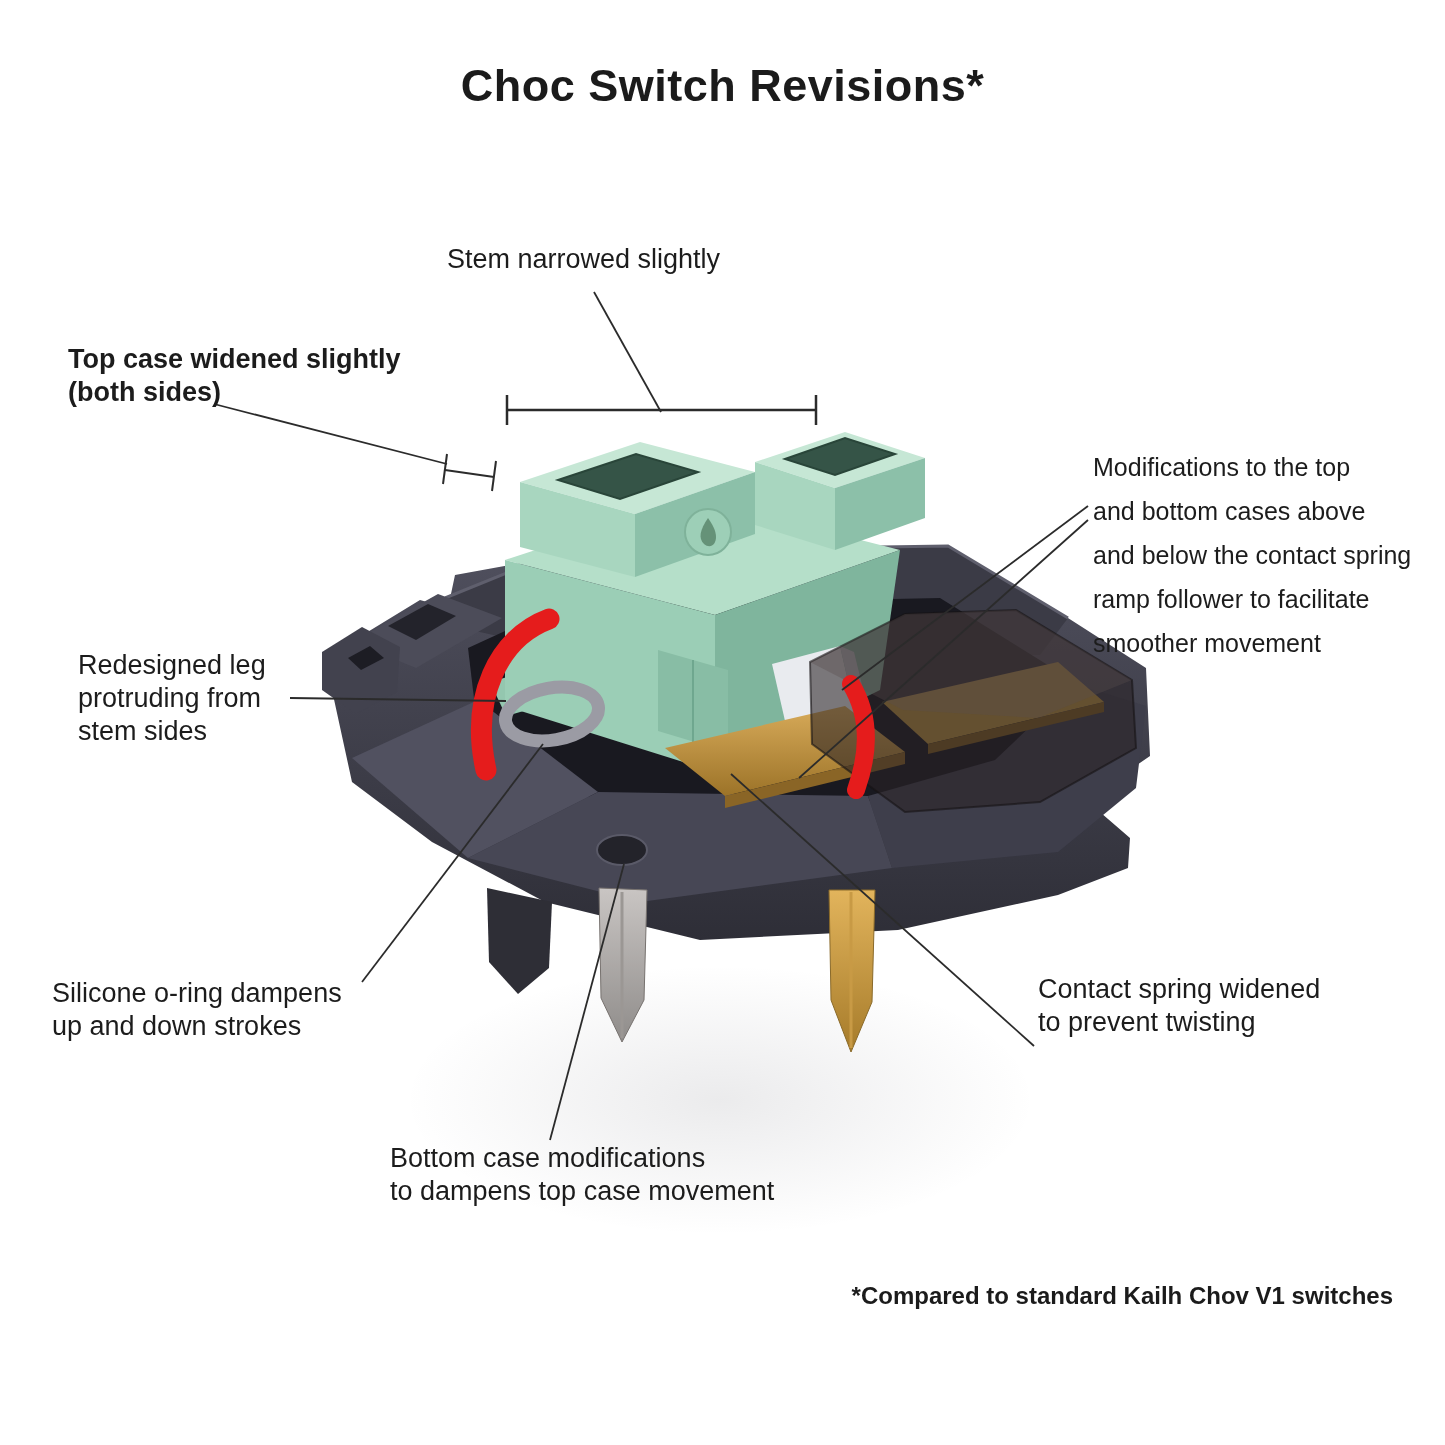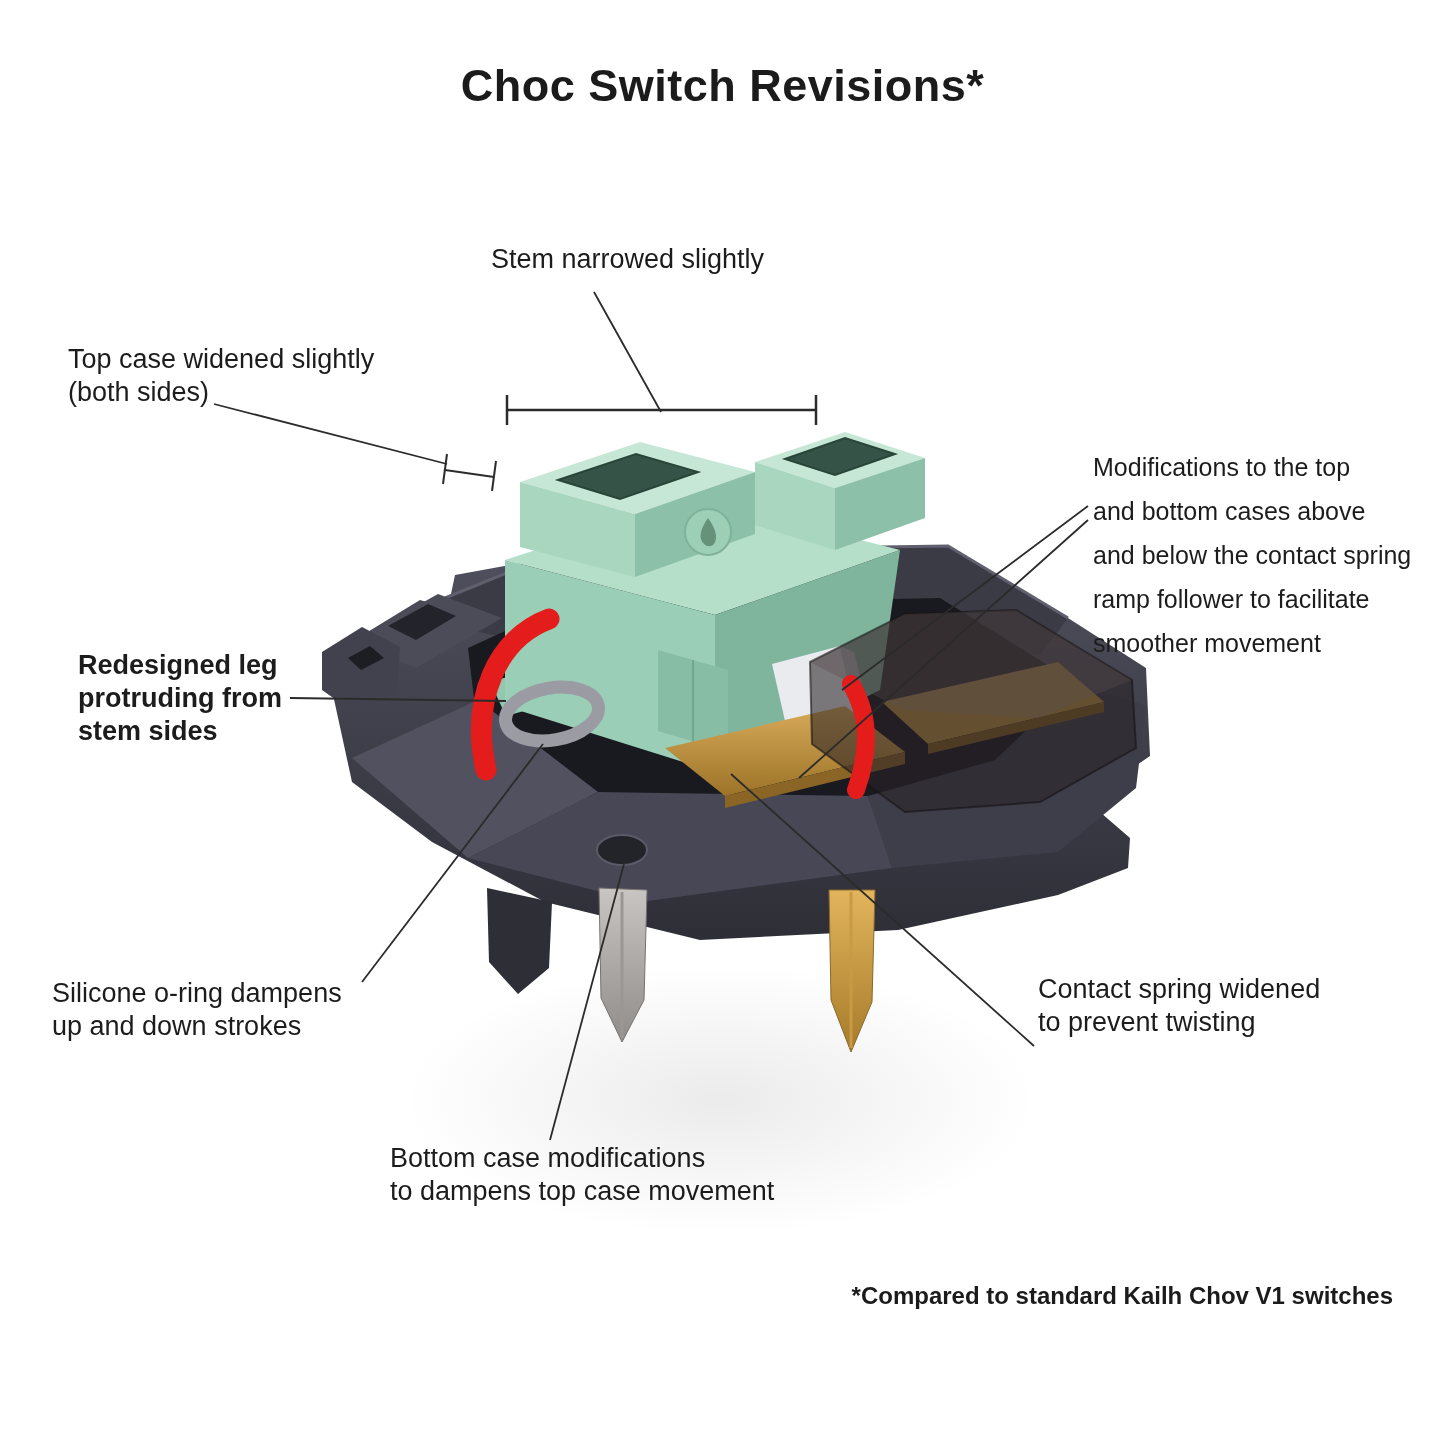--- a/index.html
+++ b/index.html
@@ -17,24 +17,24 @@
   .art { position:absolute; left:0; top:0; width:1445px; height:1445px; }
   .floor-shadow {
     position:absolute; left:300px; top:920px; width:840px; height:360px;
     background:radial-gradient(closest-side, rgba(60,60,72,0.10), rgba(60,60,72,0) 75%);
     pointer-events:none;
   }
   .label {
     position:absolute; font-size:27px; line-height:33px; color:#1c1c1c;
     white-space:pre-line;
   }
-  #lbl-stem            { left:447px;  top:243px;margin-left:44px; }
-  #lbl-top-case        { left:68px;   top:343px; }
+  #lbl-stem            { left:447px;  top:243px; }
+  #lbl-top-case        { left:68px;   top:343px;font-weight:bold; }
   #lbl-modifications   { left:1093px; top:445px; font-size:25px; line-height:44px; }
-  #lbl-leg             { left:78px;   top:649px;font-weight:bold; }
+  #lbl-leg             { left:78px;   top:649px; }
   #lbl-oring           { left:52px;   top:977px; }
   #lbl-bottom-case     { left:390px;  top:1142px; }
   #lbl-contact-spring  { left:1038px; top:973px; }
   .footnote {
     position:absolute; right:52px; top:1282px;
     font-size:24px; font-weight:700; color:#1b1b1b;
   }
 </style>
 </head>
 <body>

